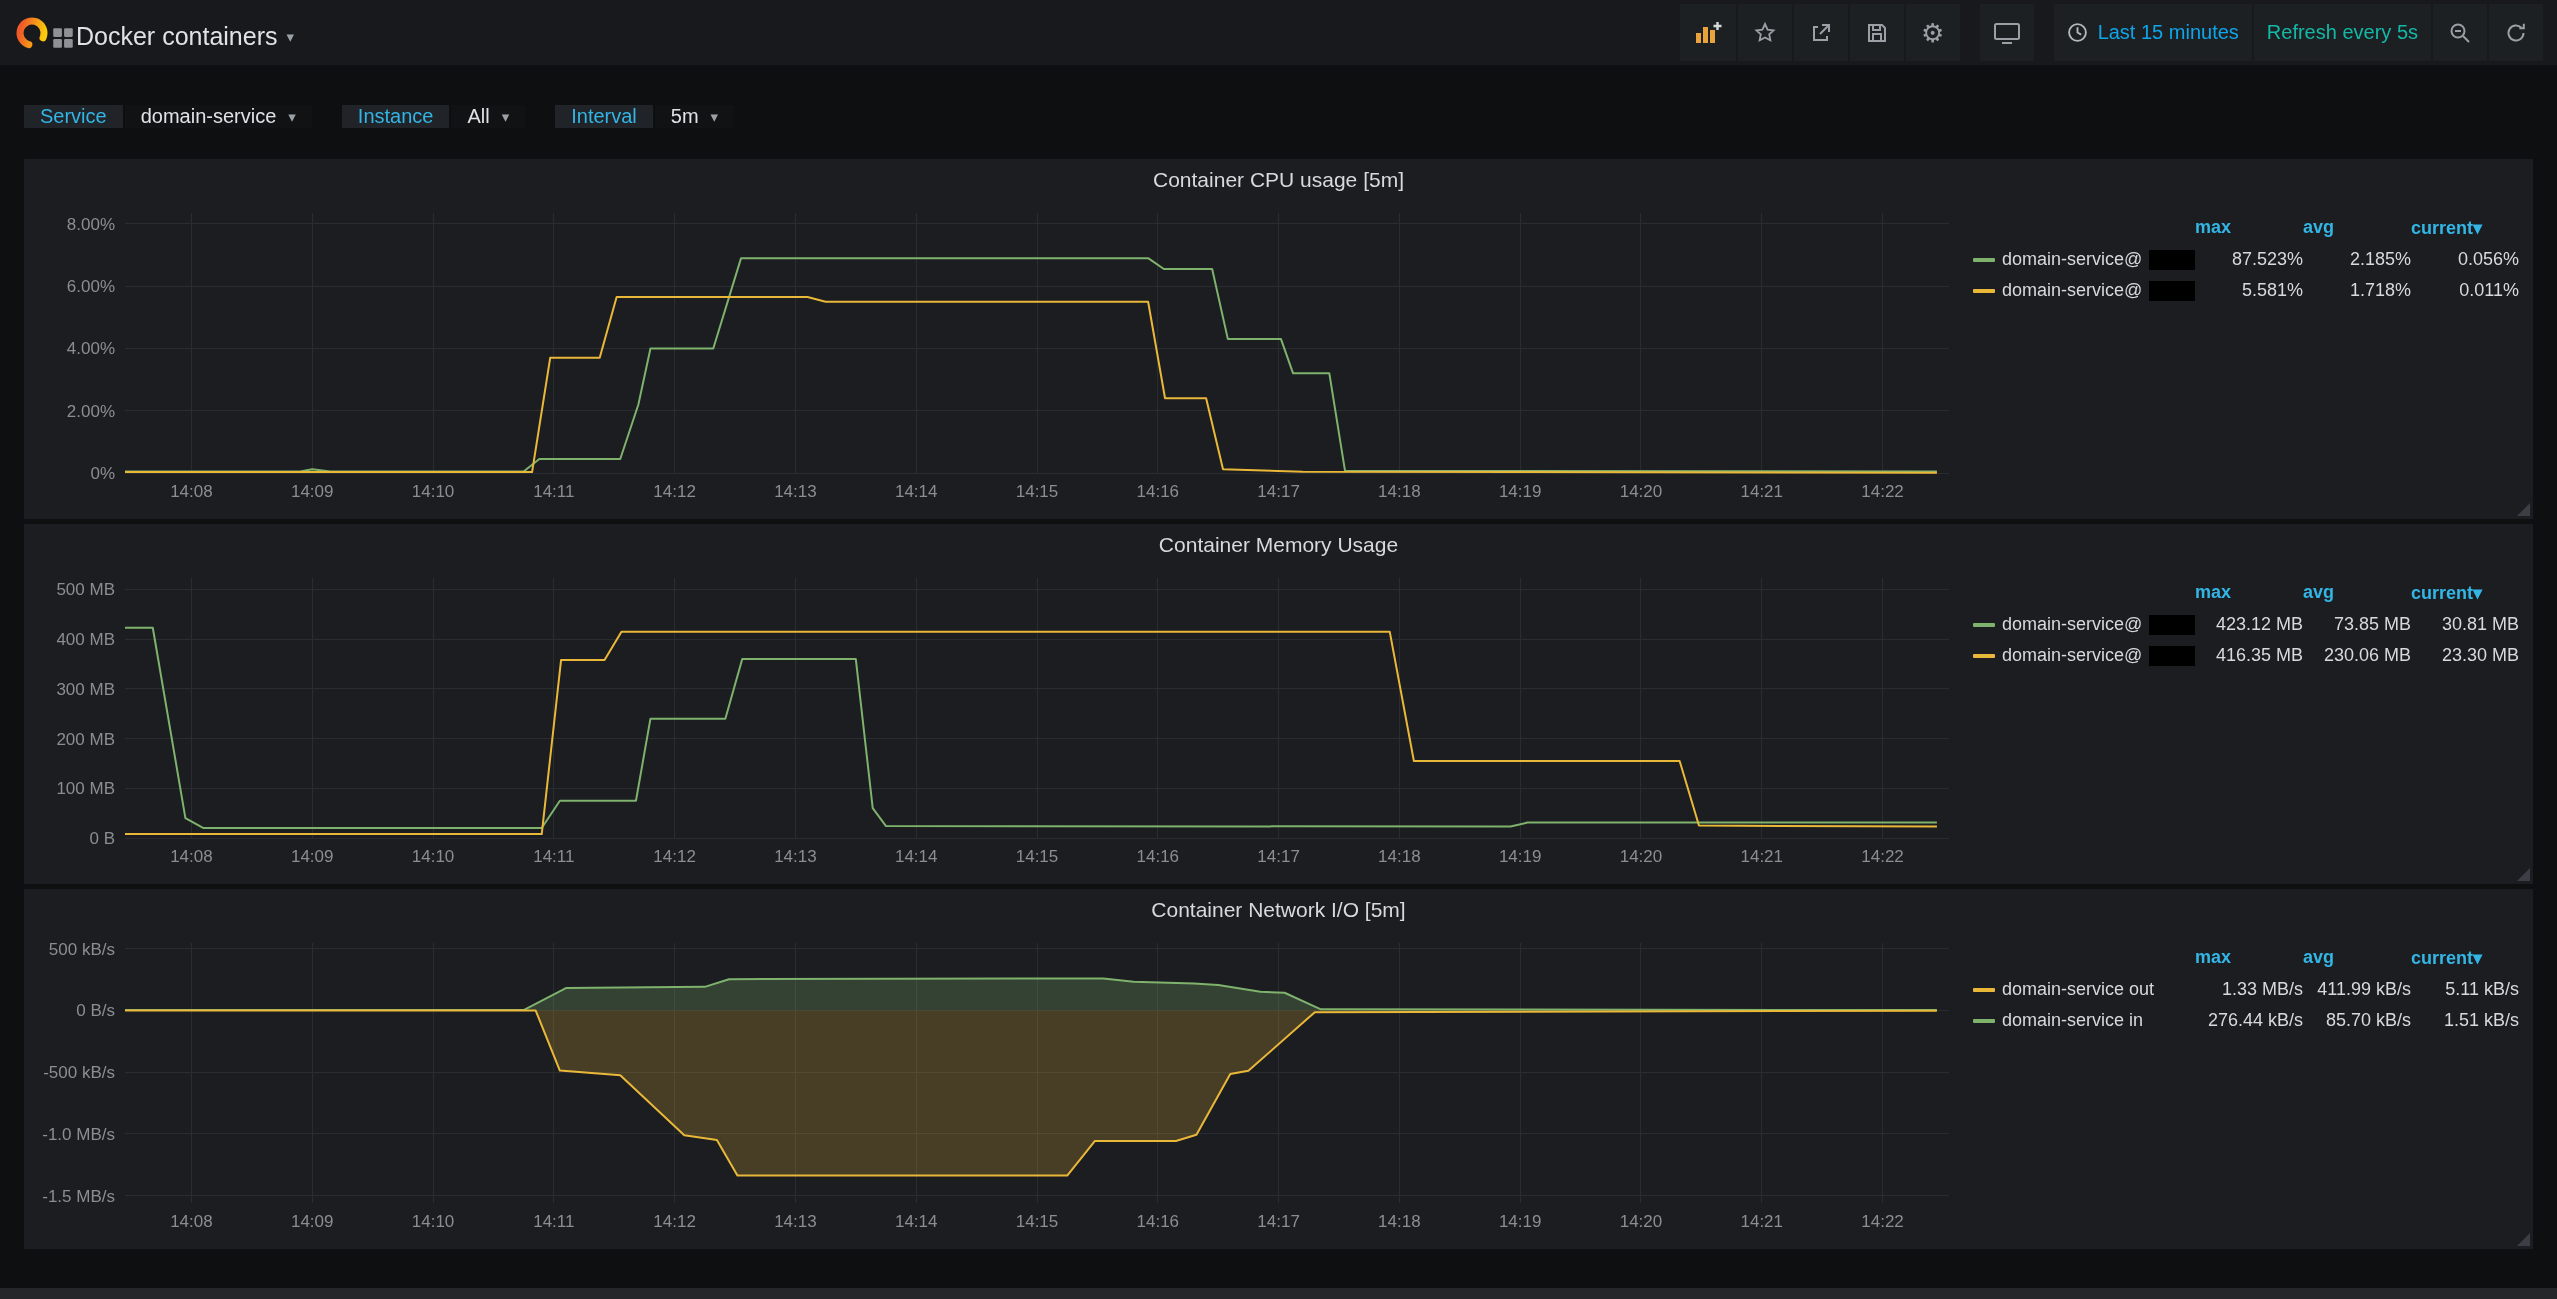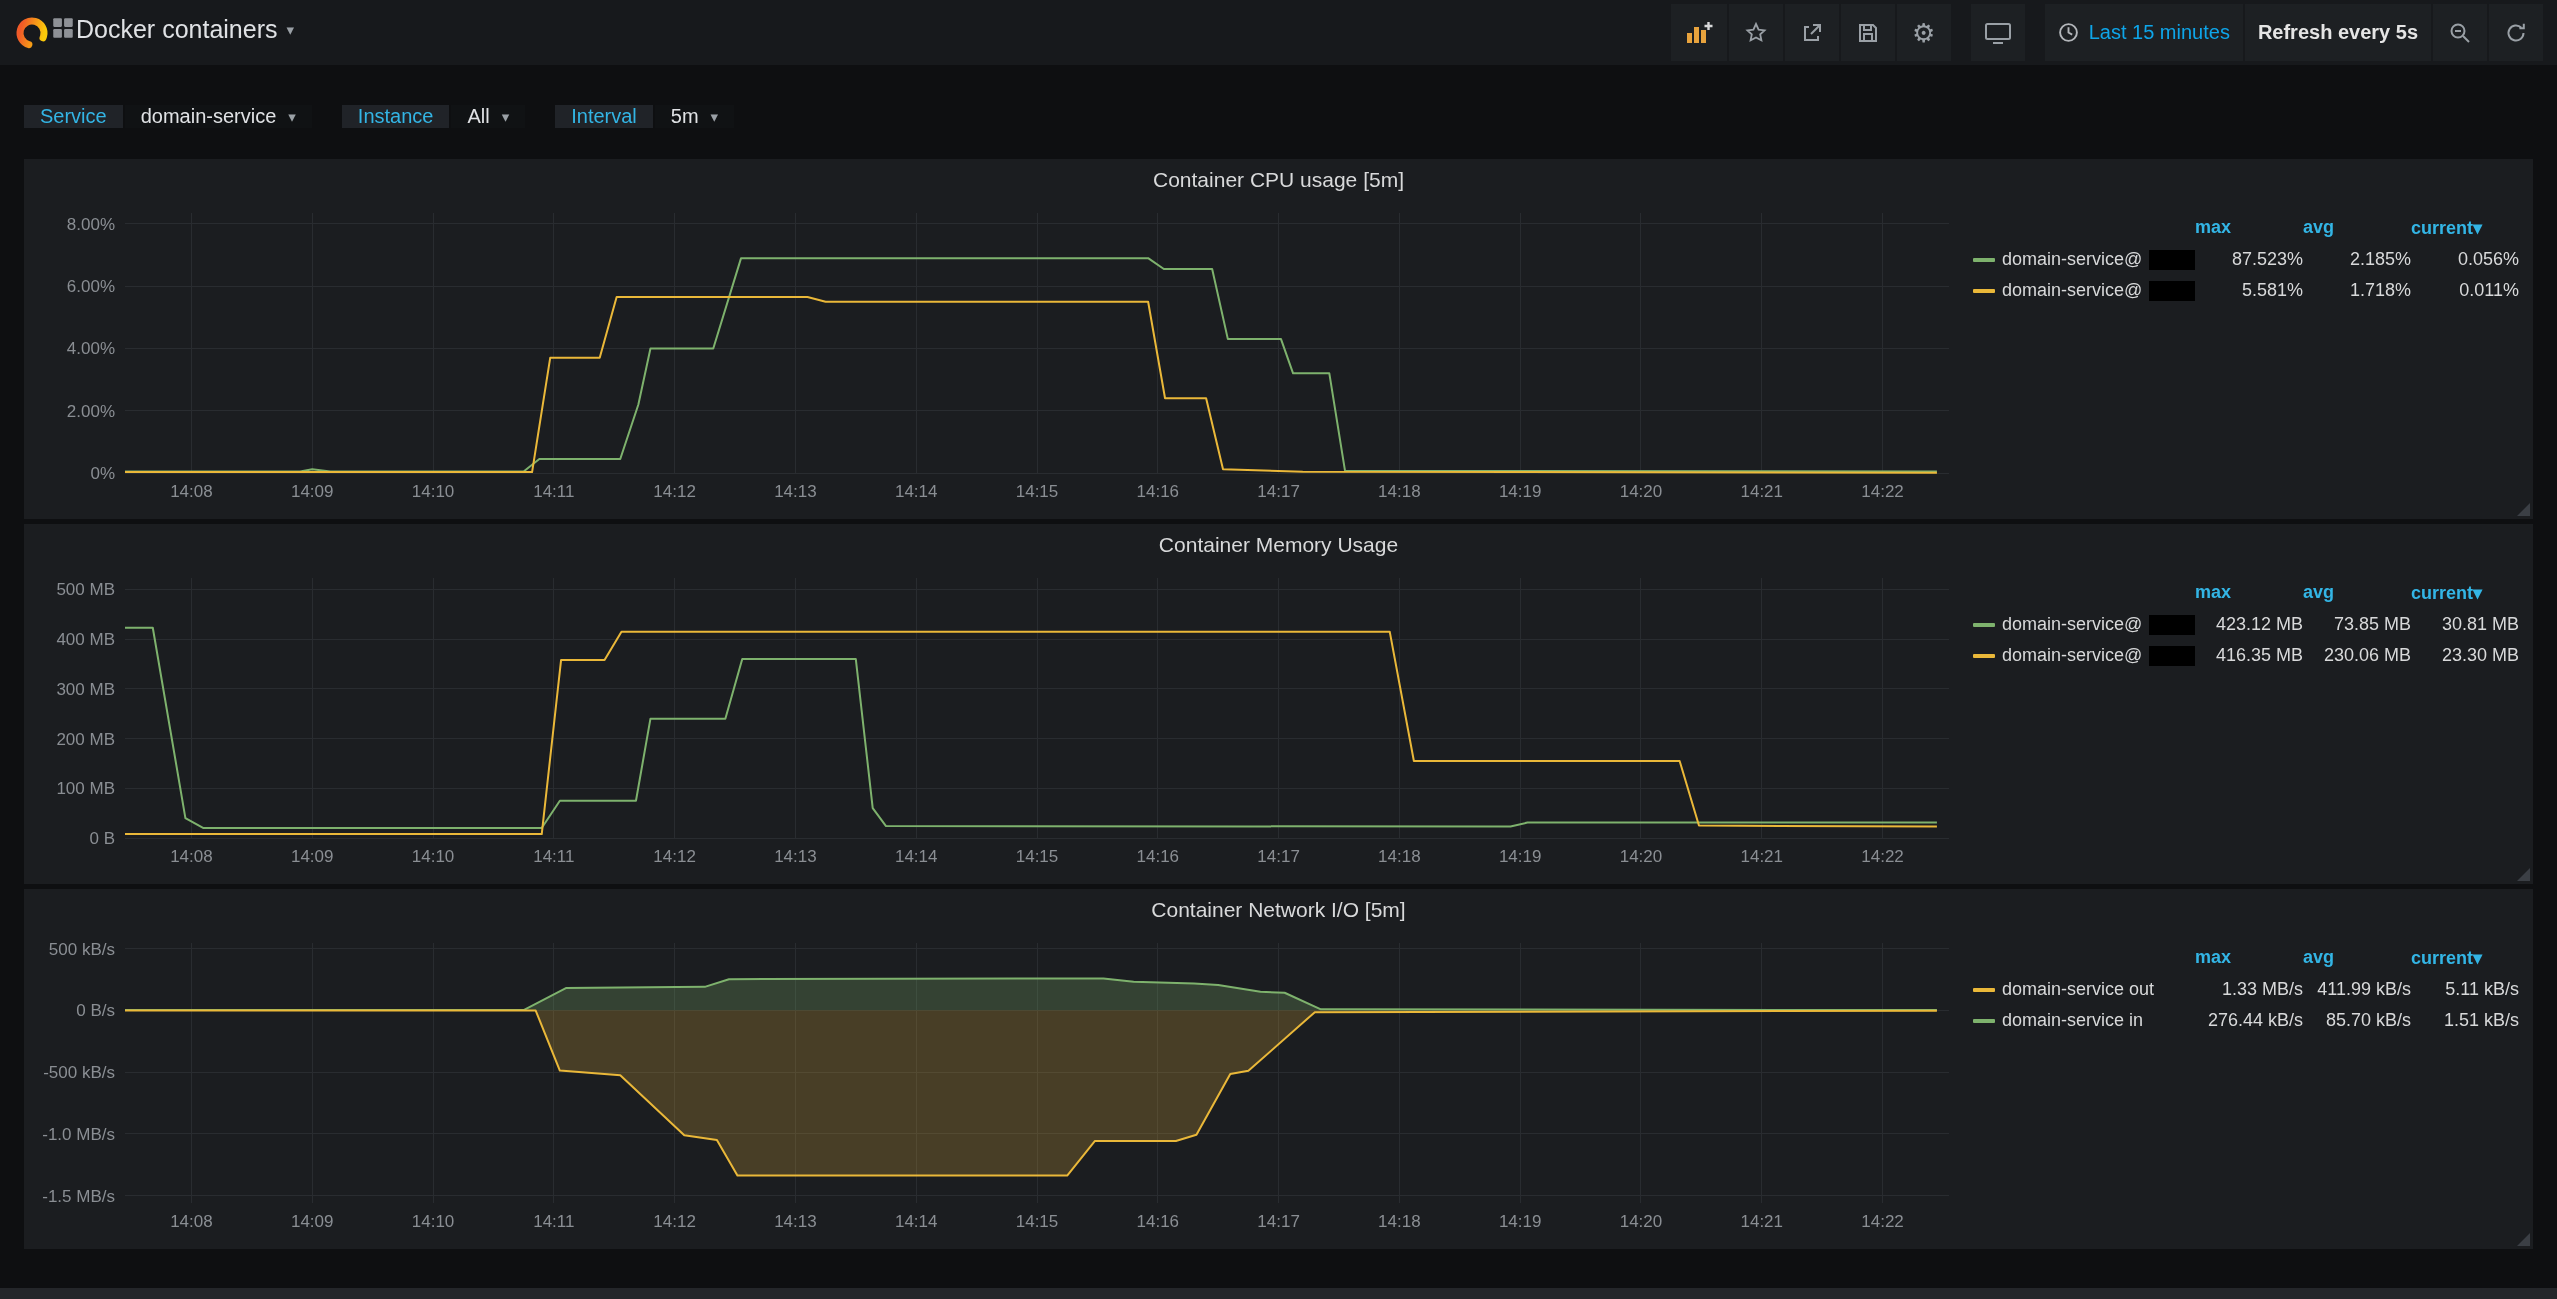--- a/index.html
+++ b/index.html
@@ -3,30 +3,30 @@
 <meta charset="utf-8">
 <style>
   * { box-sizing: border-box; }
   html,body { margin:0; padding:0; }
   body {
     width:2557px; height:1299px; overflow:hidden; position:relative;
     background:#0e0f11; font-family:"Liberation Sans", sans-serif; color:#d8d9da;
   }
   
   .navbar { height:65px; background:#17191c; display:flex; align-items:center; padding:0 14px; }
-  .nav-left { display:flex; align-items:flex-start; }
+  .nav-left { display:flex; align-items:flex-end; }
   .nav-title { display:flex; align-items:center; gap:9px; font-size:25px; color:#e0e2e5; cursor:pointer; }
   .caret { color:#9aa0a6; font-size:15px; line-height:1; }
   .nav-right { margin-left:auto; display:flex; align-items:center; gap:2px; height:57px; }
   .nav-btn { height:100%; min-width:54px; padding:0 13px; display:flex; align-items:center; justify-content:center;
              background:#1d2023; color:#9aa0a6; gap:10px; cursor:pointer; }
   .nav-btn.text-btn { white-space:nowrap; }
   .nav-gap { width:16px; }
   .time-label { color:#0ea5e9; font-size:20px; }
-  .refresh-label { color:#e5e5e5; font-size:20px; font-weight:700; }
+  .refresh-label { color:#14b8a6; font-size:20px; font-weight:400; }
   .gear-glyph { font-size:26px; line-height:1; color:#9aa0a6; }
   
   .submenu { display:flex; gap:30px; padding:28px 24px 20px; }
   .var-chip { display:flex; height:46px;align-items:center; }
   .var-label { background:#202328; color:#33b5e5; font-size:20px; display:flex; align-items:center; padding:0 16px; cursor:pointer; }
   .var-value { background:#101214; color:#e0e2e5; font-size:20px; display:flex; align-items:center; gap:12px; padding:0 16px; margin-left:2px; cursor:pointer; }
   
   .panel { height:360px; margin:0 24px 5px; background:#1b1d20; position:relative; }
   .panel-title { height:42px; line-height:42px; text-align:center; color:#d8d9da; font-size:21px; cursor:pointer; }
   .panel-body { display:flex; height:310px; padding:0 4px 0 6px; }

